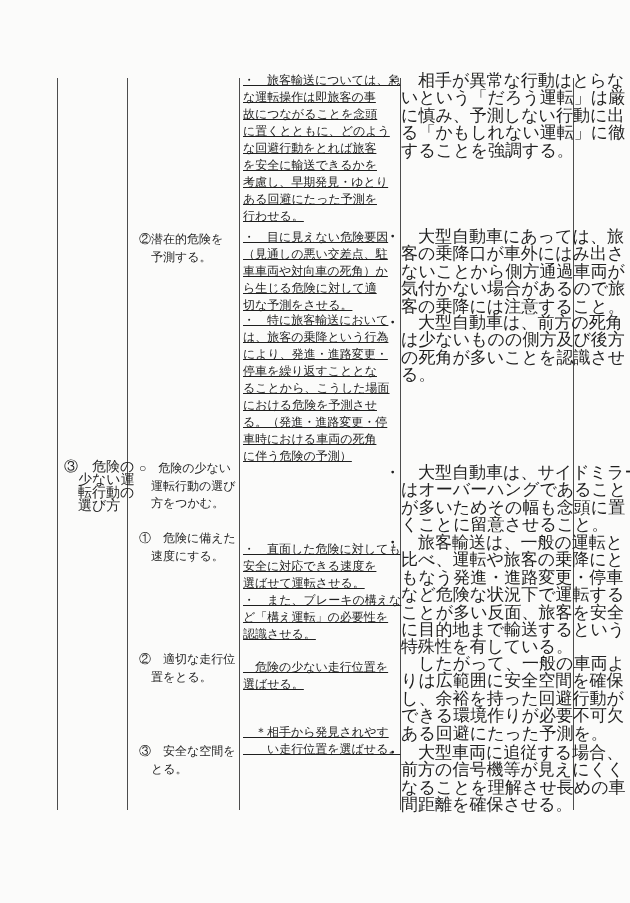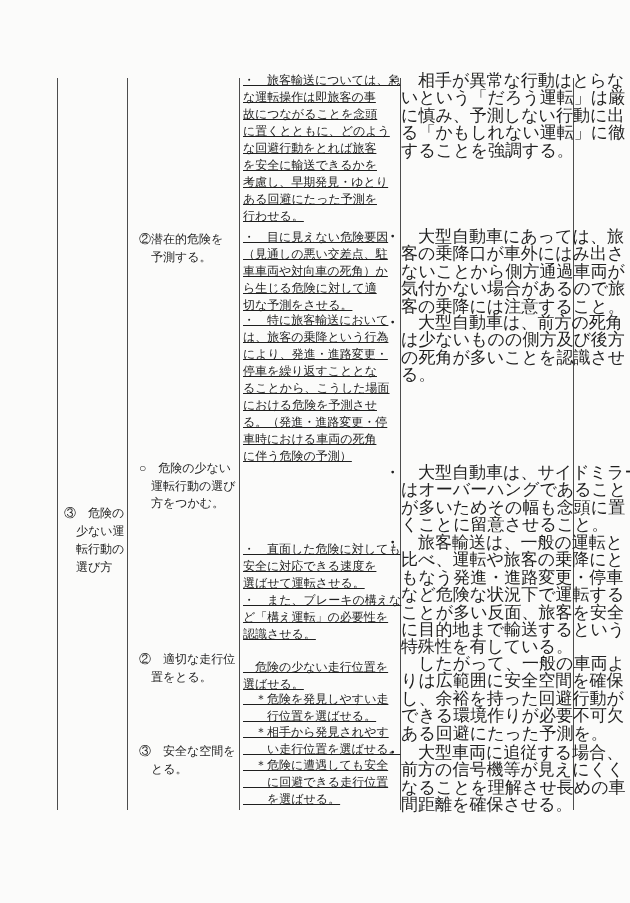--- a/index.html
+++ b/index.html
@@ -13,21 +13,21 @@
   }
   .vline{
     position:absolute;
     top:78px;height:732px;width:1px;
     background:#4d4d4d;
   }
   .blk{
     position:absolute;
     white-space:pre;
   }
-  .colA{left:64px;font-size:12px;line-height:18px;margin-top:44px;}
+  .colA{left:64px;font-size:14px;line-height:13px;}
   .colB{left:139px;font-size:12px;line-height:17.5px;}
   .colC{left:243px;font-size:12px;line-height:17px;text-decoration:underline;}
   .colD{left:384px;font-size:17px;line-height:17.4px;}
 </style>
 </head>
 <body>
 
 <div class="page">
 
   <div class="vline" style="left:57px"></div>
@@ -39,20 +39,22 @@
   <div class="blk colA" style="top:460px">③　危険の
 　少ない運
 　転行動の
 　選び方</div>
 
   <div class="blk colB" style="top:231px">②潜在的危険を
 　予測する。</div>
   <div class="blk colB" style="top:460px">○　危険の少ない
 　運転行動の選び
 　方をつかむ。</div>
+  <div class="blk colB" style="top:530px">①　危険に備えた
+　速度にする。</div>
   <div class="blk colB" style="top:651px">②　適切な走行位
 　置をとる。</div>
   <div class="blk colB" style="top:743px">③　安全な空間を
 　とる。</div>
 
   <div class="blk colC" style="top:72px">・　旅客輸送については、急
 な運転操作は即旅客の事
 故につながることを念頭
 に置くとともに、どのよう
 な回避行動をとれば旅客
@@ -75,27 +77,22 @@
 車時における車両の死角
 に伴う危険の予測）</div>
   <div class="blk colC" style="top:541px">・　直面した危険に対しても
 安全に対応できる速度を
 選ばせて運転させる。</div>
   <div class="blk colC" style="top:592px">・　また、ブレーキの構えな
 ど「構え運転」の必要性を
 認識させる。</div>
   <div class="blk colC" style="top:659px">　危険の少ない走行位置を
 選ばせる。</div>
-  <div class="blk colC" style="top:691px">　＊危険を発見しやすい走
-　　行位置を選ばせる。</div>
   <div class="blk colC" style="top:724px">　＊相手から発見されやす
 　　い走行位置を選ばせる。</div>
-  <div class="blk colC" style="top:757px">　＊危険に遭遇しても安全
-　　に回避できる走行位置
-　　を選ばせる。</div>
 
   <div class="blk colD" style="top:72px">・　相手が異常な行動はとらな
 　いという「だろう運転」は厳
 　に慎み、予測しない行動に出
 　る「かもしれない運転」に徹
 　することを強調する。</div>
   <div class="blk colD" style="top:228px">・　大型自動車にあっては、旅
 　客の乗降口が車外にはみ出さ
 　ないことから側方通過車両が
 　気付かない場合があるので旅

